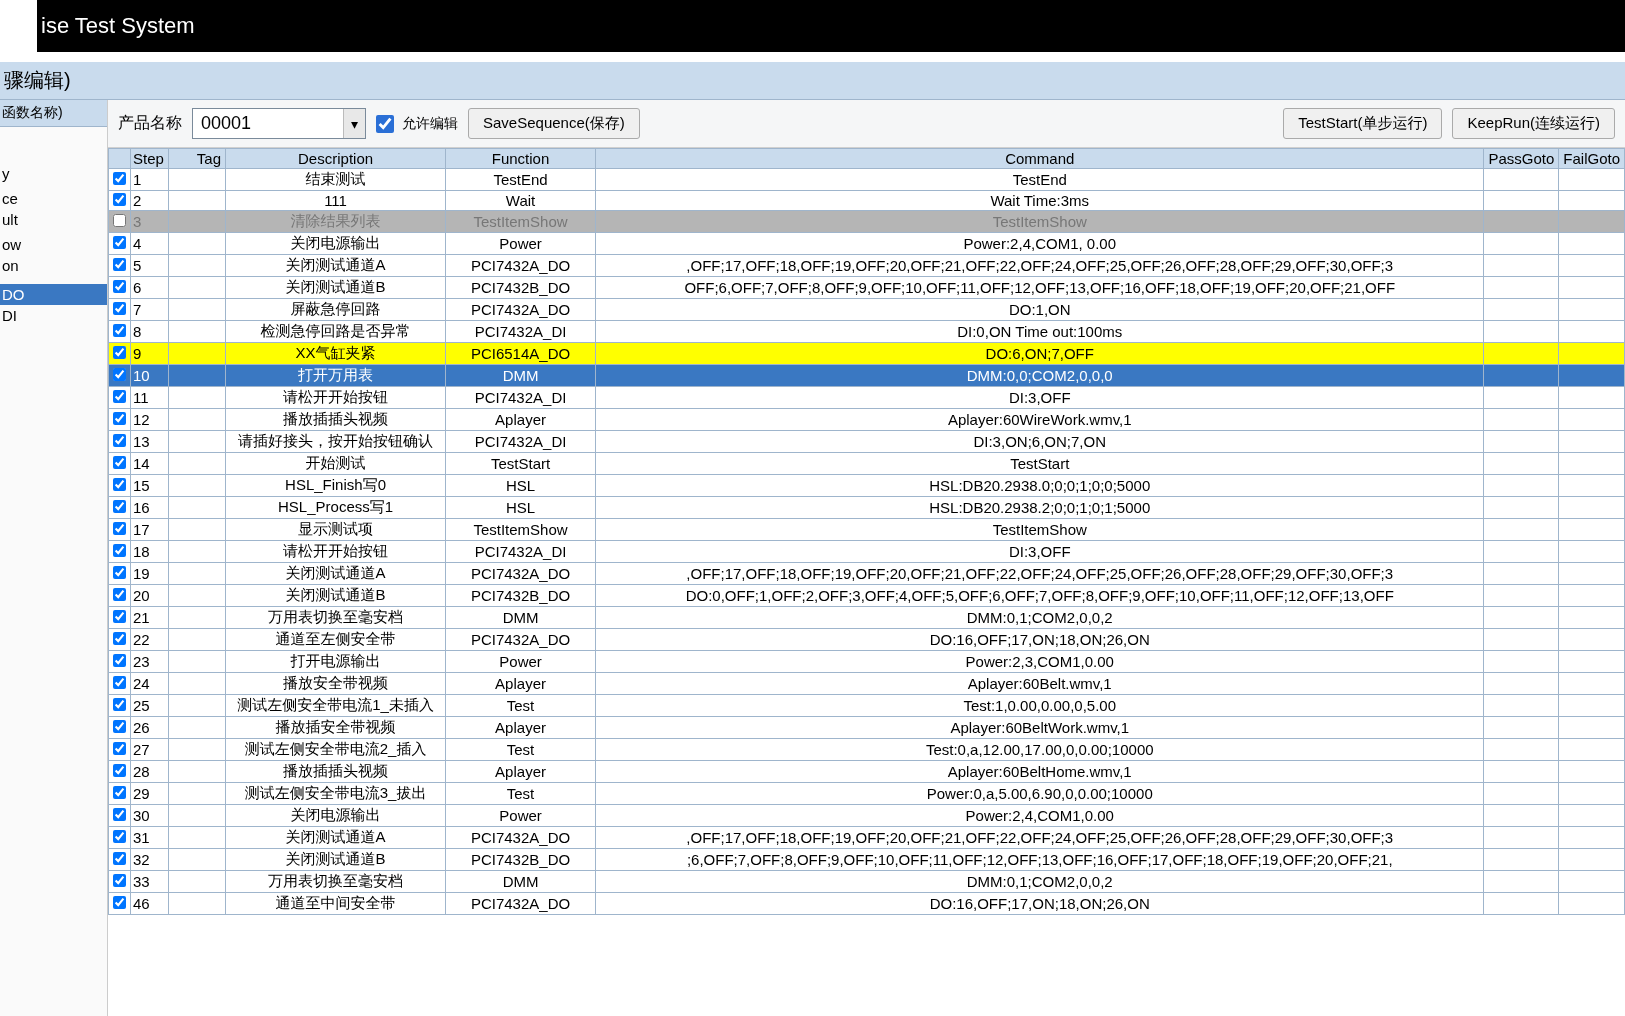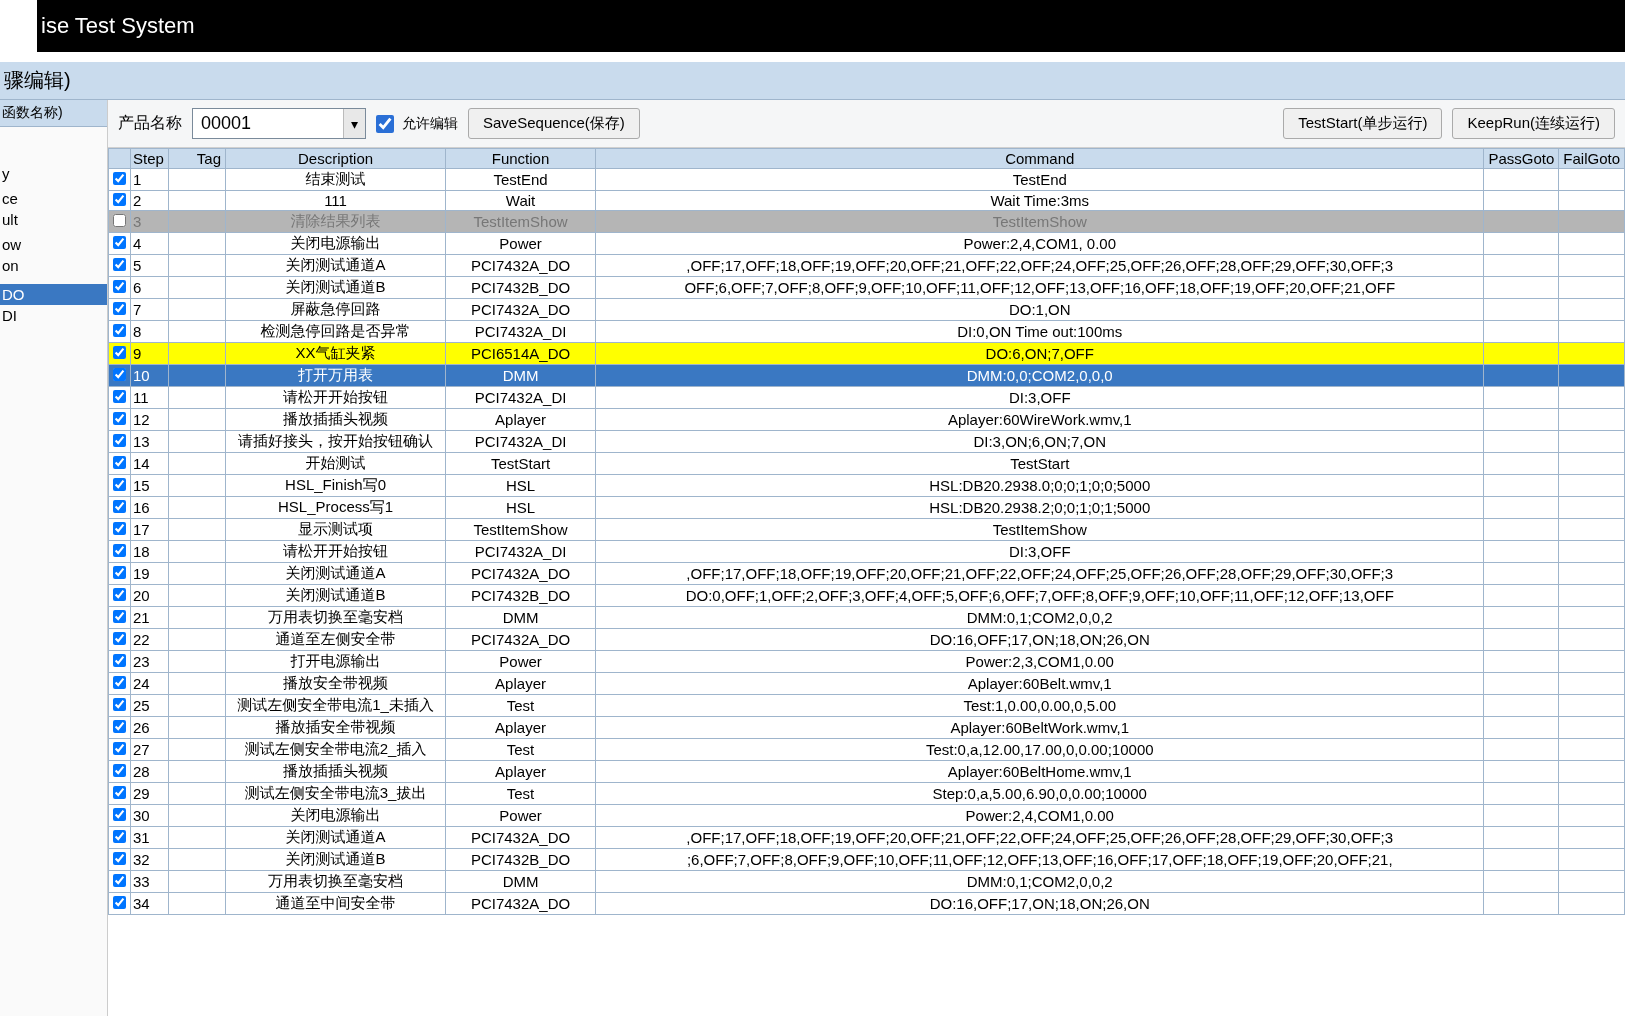--- a/index.html
+++ b/index.html
@@ -493,21 +493,21 @@
               <td class="col-cmd">Aplayer:60BeltHome.wmv,1</td>
               <td class="col-pass"></td>
               <td class="col-fail"></td>
             </tr>
             <tr>
               <td class="col-chk"><input type="checkbox" class="row-chk" checked="" style=""></td>
               <td class="col-step">29</td>
               <td class="col-tag"></td>
               <td class="col-desc">测试左侧安全带电流3_拔出</td>
               <td class="col-func">Test</td>
-              <td class="col-cmd">Step:0,a,5.00,6.90,0,0.00;10000</td>
+              <td class="col-cmd">Power:0,a,5.00,6.90,0,0.00;10000</td>
               <td class="col-pass"></td>
               <td class="col-fail"></td>
             </tr>
             <tr>
               <td class="col-chk"><input type="checkbox" class="row-chk" checked="" style=""></td>
               <td class="col-step">30</td>
               <td class="col-tag"></td>
               <td class="col-desc">关闭电源输出</td>
               <td class="col-func">Power</td>
               <td class="col-cmd">Power:2,4,COM1,0.00</td>
@@ -539,21 +539,21 @@
               <td class="col-step">33</td>
               <td class="col-tag"></td>
               <td class="col-desc">万用表切换至毫安档</td>
               <td class="col-func">DMM</td>
               <td class="col-cmd">DMM:0,1;COM2,0,0,2</td>
               <td class="col-pass"></td>
               <td class="col-fail"></td>
             </tr>
             <tr>
               <td class="col-chk"><input type="checkbox" class="row-chk" checked="" style=""></td>
-              <td class="col-step">34</td>
+              <td class="col-step">46</td>
               <td class="col-tag"></td>
               <td class="col-desc">通道至中间安全带</td>
               <td class="col-func">PCI7432A_DO</td>
               <td class="col-cmd">DO:16,OFF;17,ON;18,ON;26,ON</td>
               <td class="col-pass"></td>
               <td class="col-fail"></td>
             </tr>
           </tbody>
       </table>
     </div>

